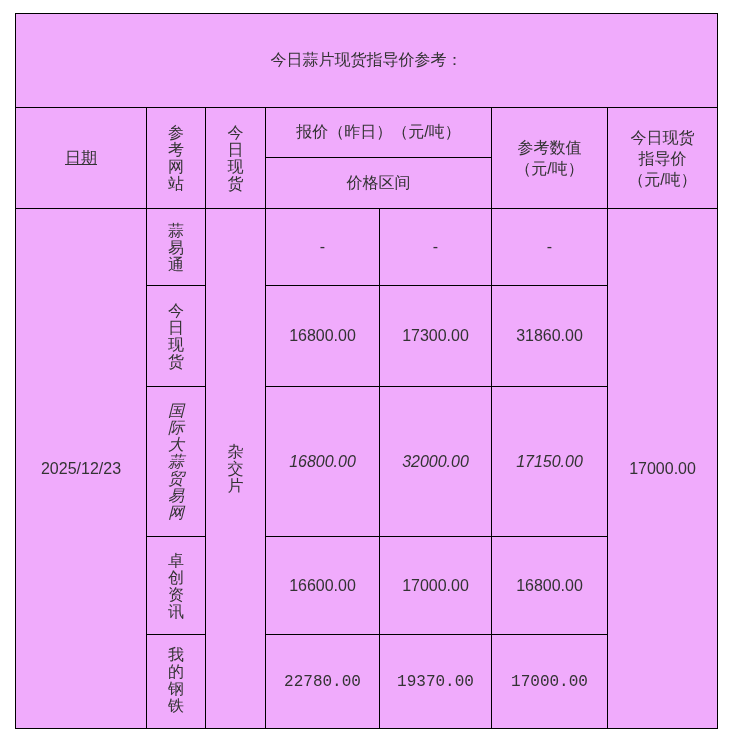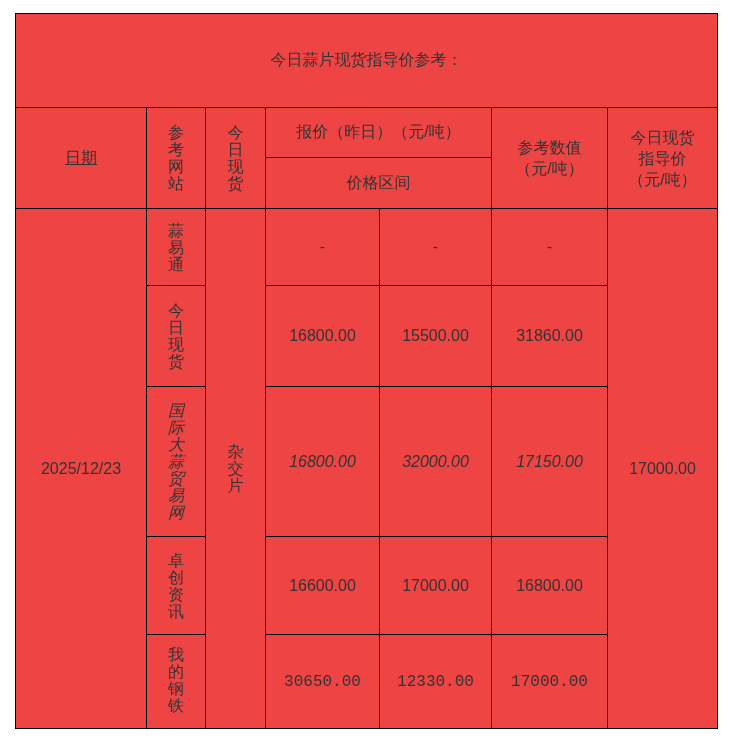--- a/index.html
+++ b/index.html
@@ -22,21 +22,21 @@
     border-collapse: collapse;
     table-layout: fixed;
   }
   table.price-table td {
     border: 1px solid #000000;
     padding: 0;
     vertical-align: middle;
     text-align: center;
     font-size: 16px;
     color: #333333;
-    background: #ef4444;
+    background: #f0abfc;
     overflow: hidden;
   }
   td.title-cell {
     text-align: left;
     padding-left: 24px;
   }
   td.left-pad {
     text-align: left;
     padding-left: 22px;
   }
@@ -121,21 +121,21 @@
     <td class="dash-cell">-</td>
     <td class="dash-cell">-</td>
     <td rowspan="5">17000.00</td>
   </tr>
 
   <tr class="row-d2">
     <td>
       <span class="vtext">今日现货</span>
     </td>
     <td>16800.00</td>
-    <td>15500.00</td>
+    <td>17300.00</td>
     <td>31860.00</td>
   </tr>
 
   <tr class="row-d3">
     <td>
       <span class="vtext">国际大蒜贸易网</span>
     </td>
     <td>16800.00</td>
     <td>32000.00</td>
     <td>17150.00</td>
@@ -147,18 +147,18 @@
     </td>
     <td>16600.00</td>
     <td>17000.00</td>
     <td>16800.00</td>
   </tr>
 
   <tr class="row-d5">
     <td>
       <span class="vtext">我的钢铁</span>
     </td>
-    <td>30650.00</td>
-    <td>12330.00</td>
+    <td>22780.00</td>
+    <td>19370.00</td>
     <td>17000.00</td>
   </tr>
 </tbody>
   </table>
 
 </body></html>

